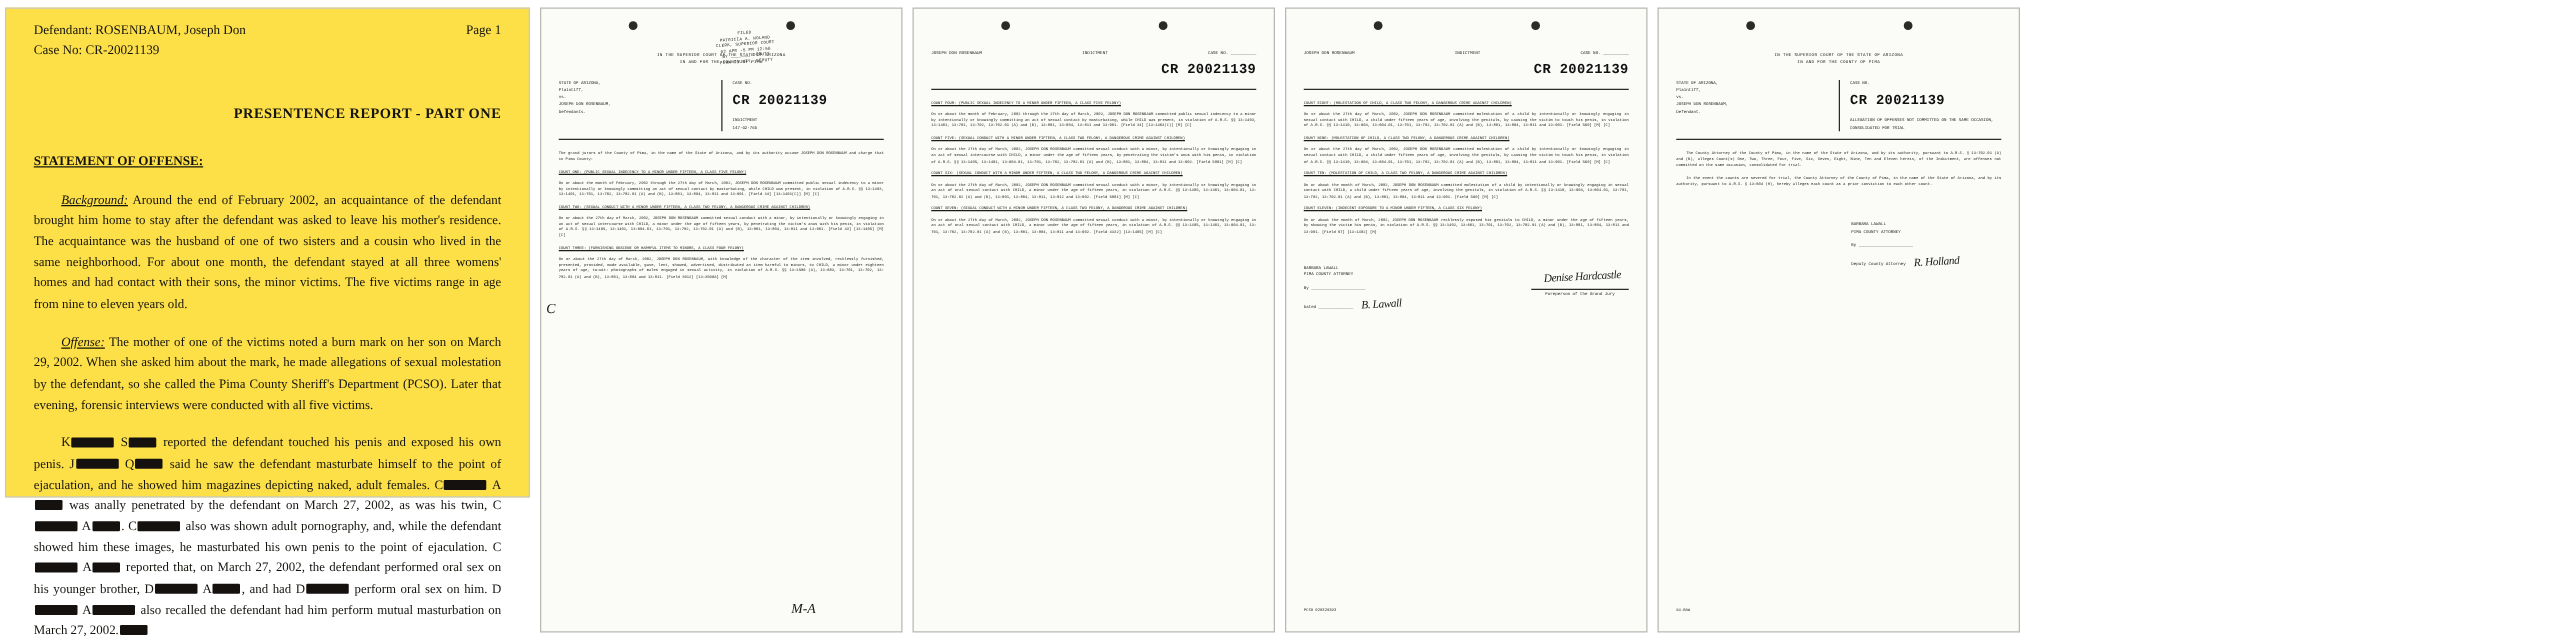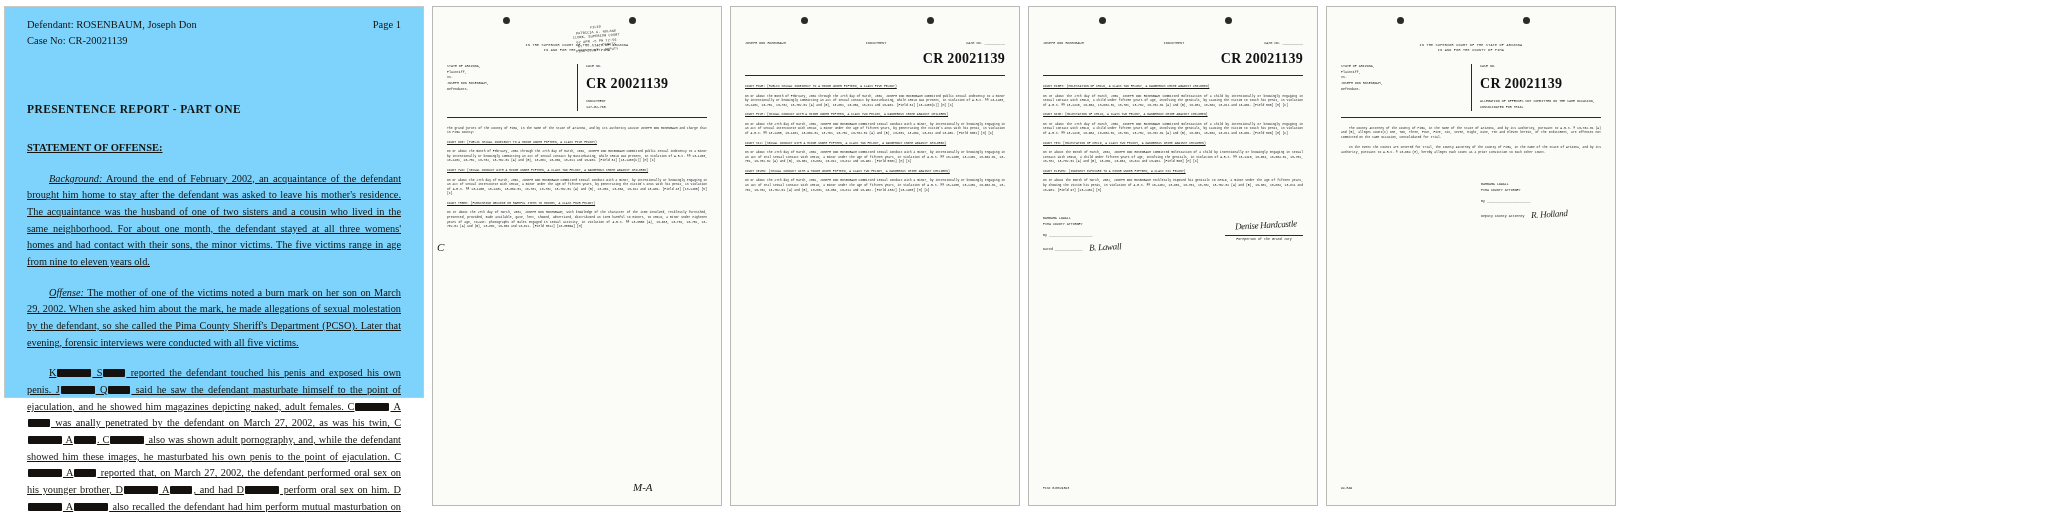--- a/index.html
+++ b/index.html
@@ -19,61 +19,61 @@
     gap: 8px;
     padding: 6px 0 0 4px;
     box-sizing: border-box;
     height: 514px;
   }
 
   
   .doc-page {
     width: 420px;
     height: 392px;
-    background: #7dd3fc;
+    background: #fde047;
     border: 1px solid #c9c9c4;
     box-sizing: border-box;
     padding: 10px 22px 10px 22px;
     position: relative;
     font-size: 10.5px;
     line-height: 1.55;
     color: #15140f;
   }
   .doc-head {
     display: flex;
     justify-content: space-between;
     align-items: flex-start;
     font-size: 10.5px;
   }
   .doc-head .left { line-height: 1.5; }
   .doc-title {
-    text-align: left;
+    text-align: right;
     font-weight: bold;
     letter-spacing: .4px;
-    margin-top: 52px;
+    margin-top: 34px;
     font-size: 11.5px;
   }
   .doc-sub {
     margin-top: 22px;
     font-weight: bold;
     text-decoration: underline;
     font-size: 10.5px;
   }
   .para {
     margin-top: 14px;
     text-align: justify;
     text-justify: inter-word;
     font-size: 10.3px;
     line-height: 1.62;
   }
   .para .lead {
     text-decoration: underline;
     font-style: italic;
   }
-  .indent { text-indent: 22px; text-decoration: underline; }
+  .indent { text-indent: 22px; }
   .redact {
     display: inline-block;
     background: #14110f;
     color: transparent;
     height: 8px;
     vertical-align: baseline;
     border-radius: 1px;
     margin: 0 1px -1px 1px;
   }
   .r-sm { width: 22px; }
@@ -130,22 +130,22 @@
     line-height: 1.75;
   }
   .case-left { width: 50%; }
   .case-right {
     width: 50%;
     border-left: 1px solid #2a2a26;
     padding-left: 8px;
     box-sizing: border-box;
   }
   .case-no-big {
-    font-family: Liberation Serif, serif;
-    font-size: 14px;
+    font-family: Liberation Mono, monospace;
+    font-size: 11px;
     font-weight: bold;
     letter-spacing: .3px;
     margin-top: 2px;
     color: #111;
   }
   .hr-thin {
     border: 0;
     border-top: 1px solid #2a2a26;
     margin: 6px 0 6px 0;
   }

